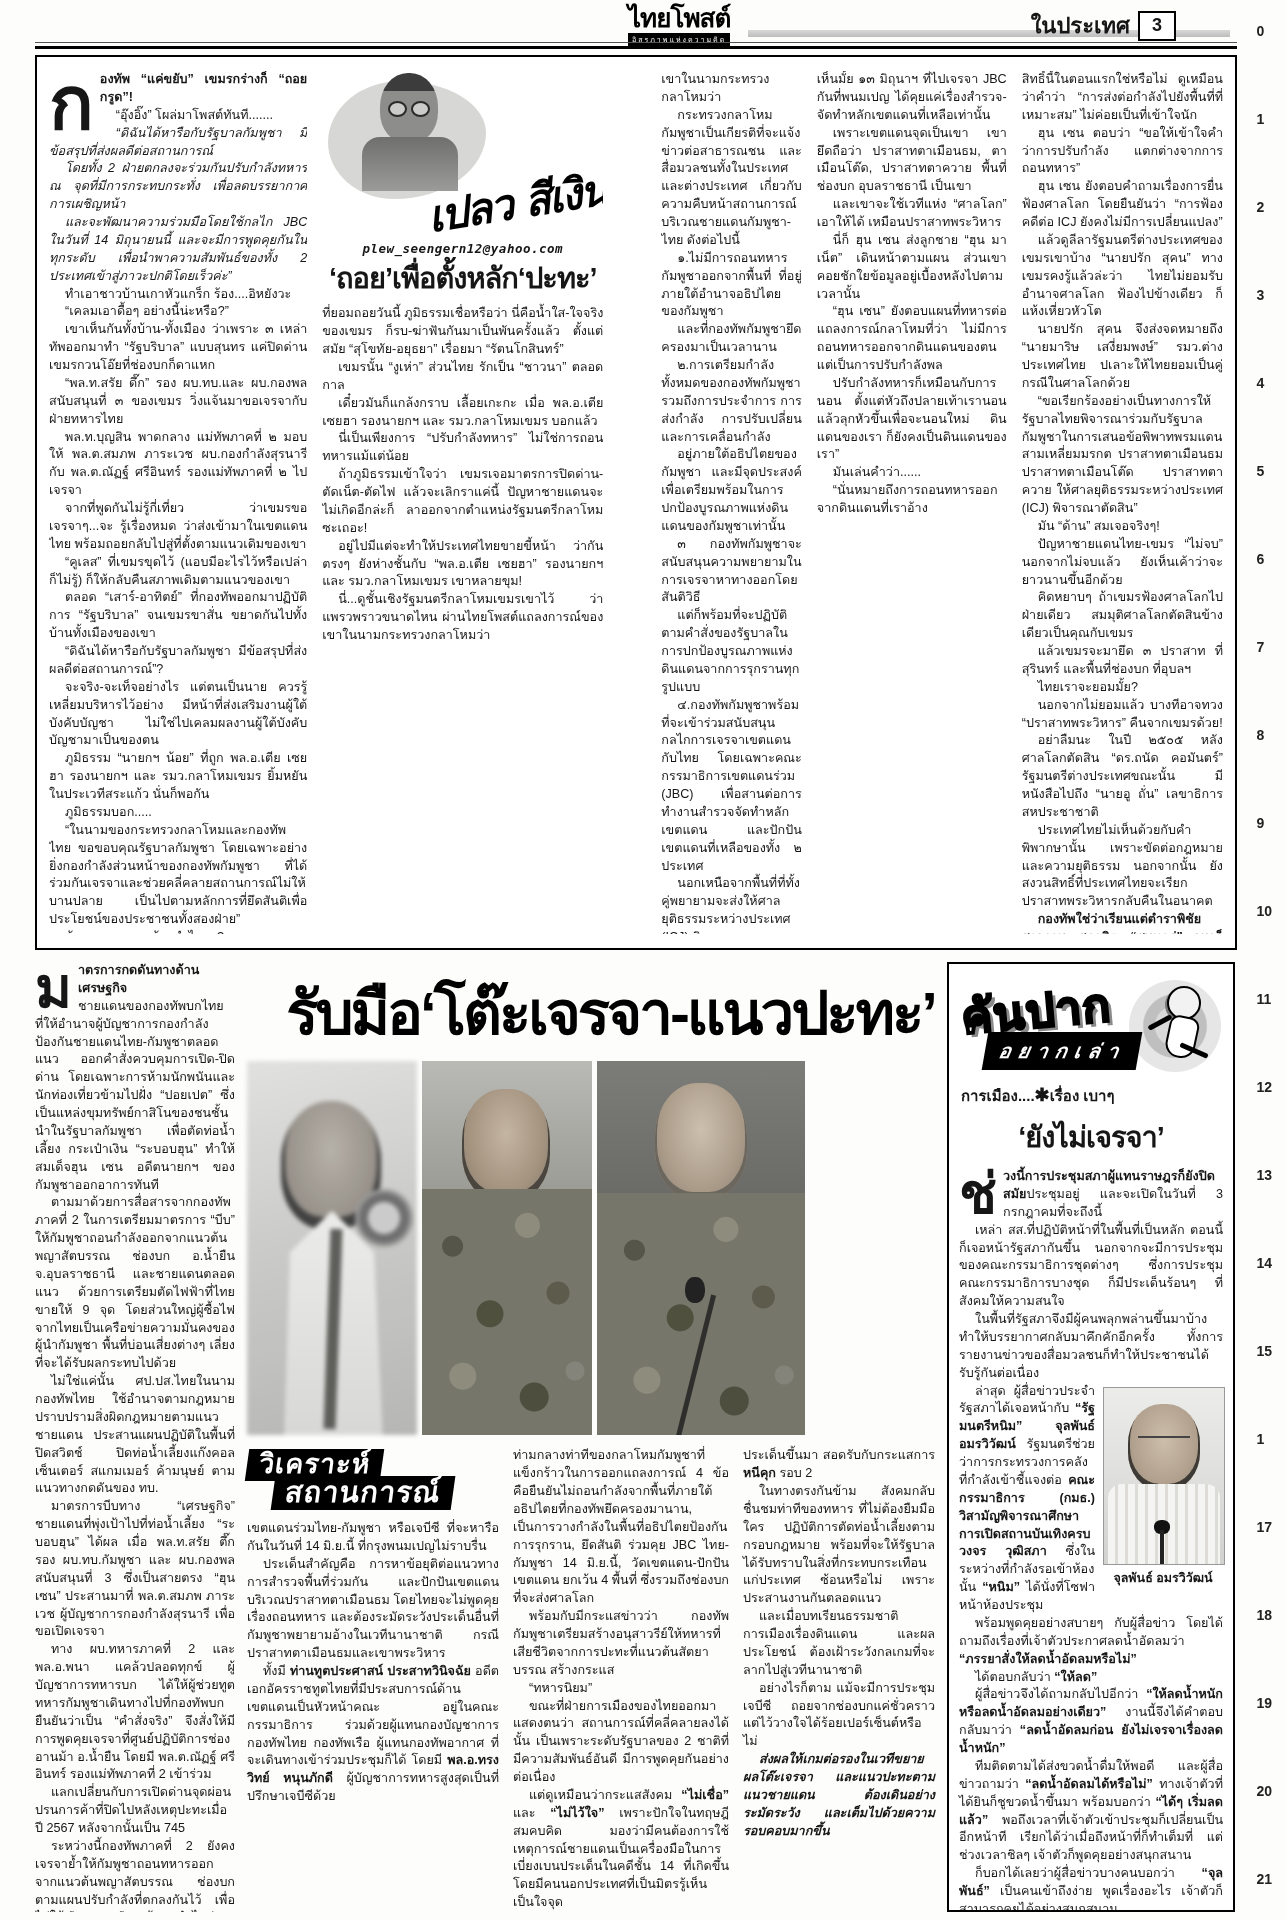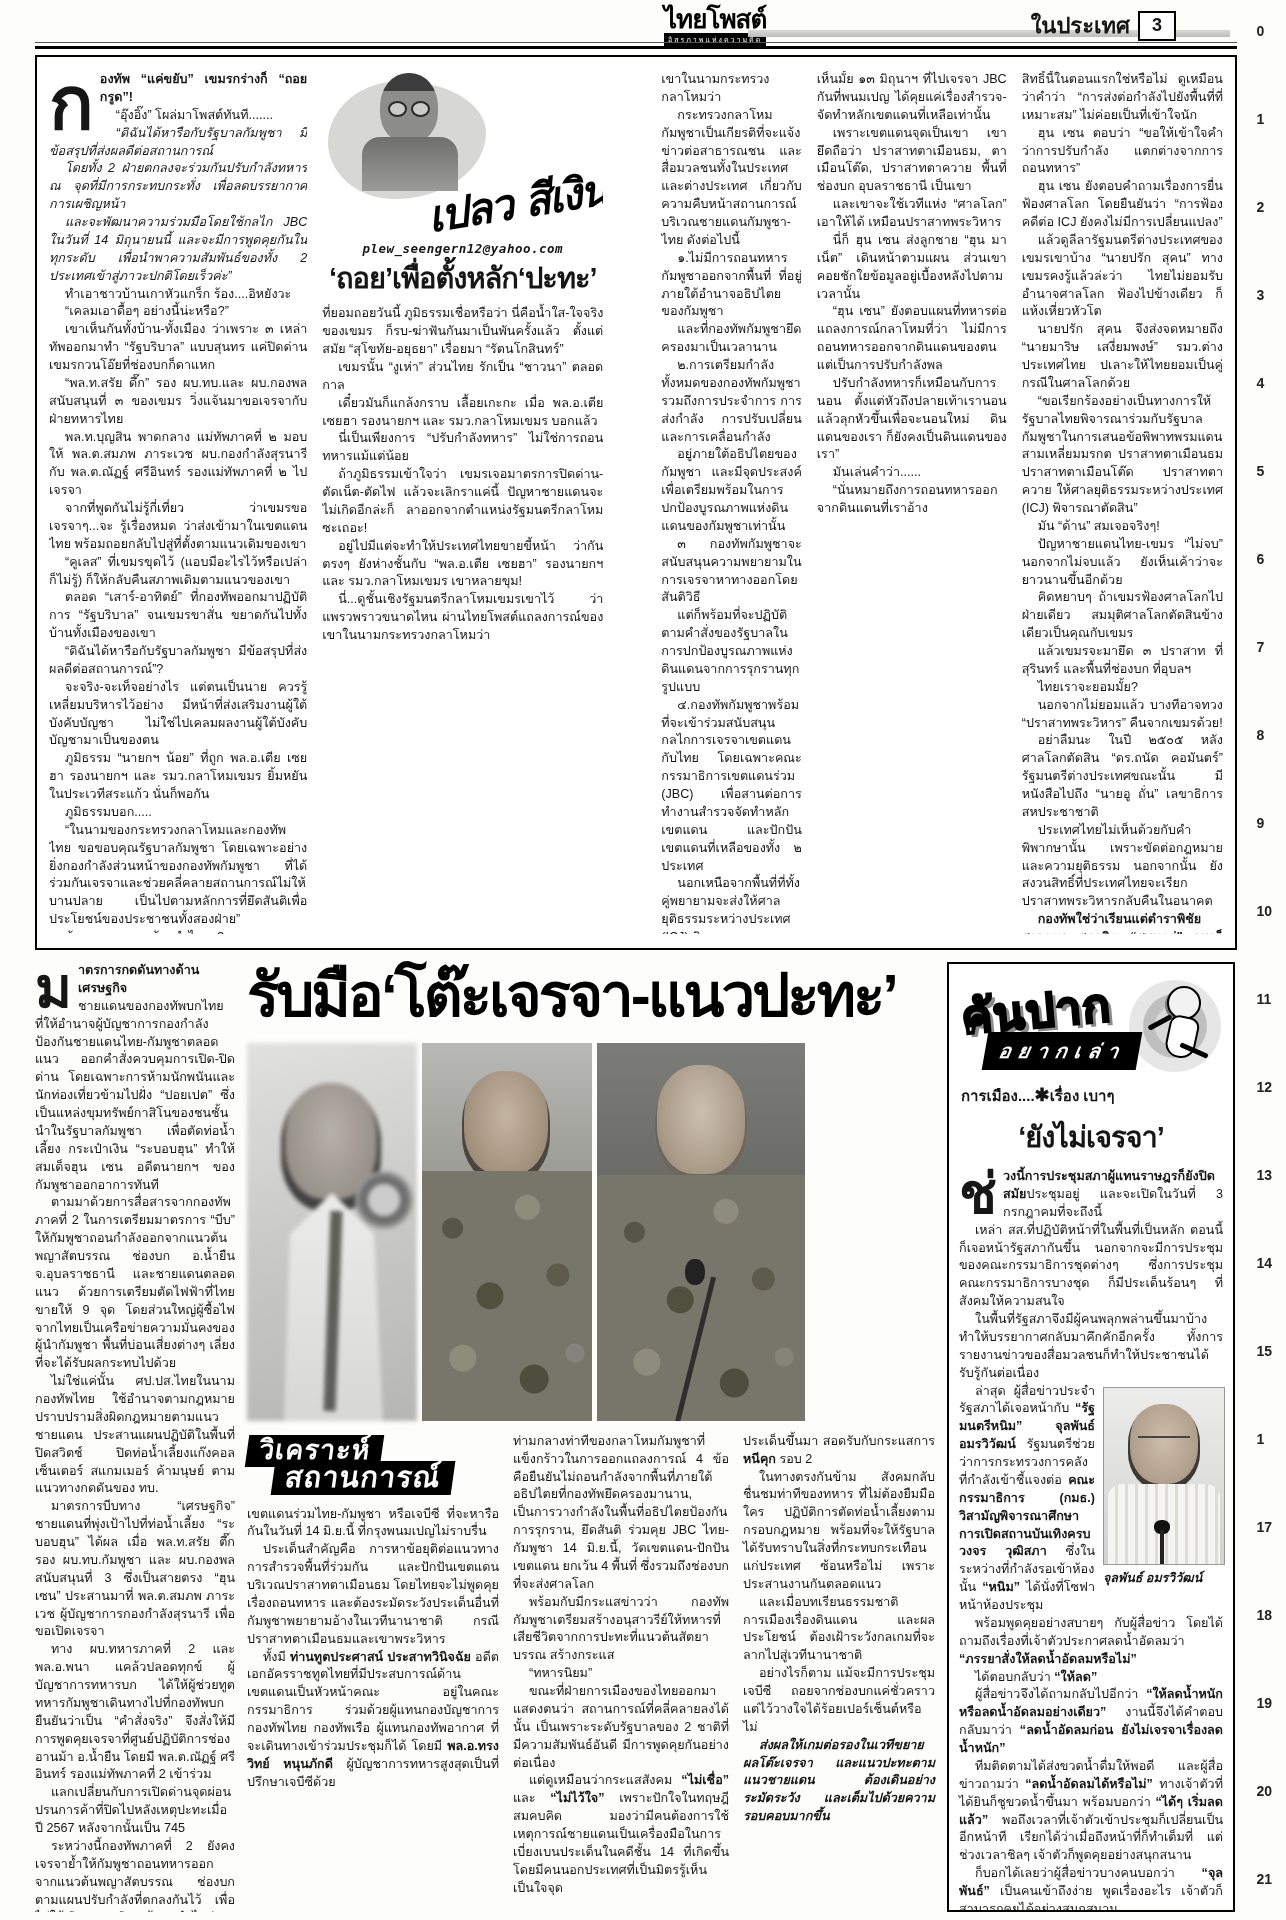--- a/index.html
+++ b/index.html
@@ -2,21 +2,21 @@
 <html><head>
 <meta charset="utf-8">
 <style>
   html,body{margin:0;padding:0;}
   body{
     width:1286px;height:1920px;position:relative;background:#fdfdfb;overflow:hidden;
     font-family:"Liberation Sans",sans-serif;color:#161616;
     -webkit-font-smoothing:antialiased;
   }
   
-  .masthead{position:absolute;left:664px;top:6px;}
+  .masthead{position:absolute;left:628px;top:6px;font-family:Liberation Serif, serif;}
   .masthead .mh-title{font-weight:900;font-size:26px;letter-spacing:-1px;color:#000;line-height:1;}
   .masthead .mh-tagbar{background:#000;color:#fff;font-size:7px;text-align:center;padding:1px 4px;margin-top:1px;letter-spacing:2px;}
   .hdr-grayline{position:absolute;left:748px;right:56px;top:30px;height:7px;background:linear-gradient(#d8d8d8,#bdbdbd);}
   .section-label{position:absolute;right:110px;top:8px;display:flex;align-items:center;gap:8px;}
   .section-label .sec-name{font-weight:bold;font-size:22px;}
   .section-label .sec-page{border:2px solid #000;min-width:26px;height:26px;display:flex;align-items:center;justify-content:center;font-weight:bold;font-size:18px;padding:0 4px;background:#fff;}
   .hdr-rule{position:absolute;left:35px;right:49px;top:42px;border-top:1px solid #555;border-bottom:3px solid #000;height:3px;}
 
   
   .ruler{position:absolute;right:14px;top:24px;height:1862px;display:flex;flex-direction:column;justify-content:space-between;}
@@ -52,21 +52,21 @@
   .cartoon .body{position:absolute;left:40px;top:66px;width:96px;height:54px;background:linear-gradient(180deg,#6f6f6d,#9b9b99);border-radius:18px 18px 0 0;}
   .cartoon .signature{position:absolute;right:-4px;bottom:2px;font-family:"DejaVu Serif",serif;font-style:italic;font-weight:bold;font-size:43px;letter-spacing:-2px;transform:rotate(-9deg);color:#000;white-space:nowrap;}
   .email{font-family:"DejaVu Sans Mono",monospace;font-weight:bold;font-size:12.5px;text-align:center;margin:2px 0 6px 0;letter-spacing:.5px;font-style:italic;}
   .lead-headline{font-size:29px;font-weight:900;letter-spacing:-1px;text-align:center;line-height:1.15;margin:6px 0 10px 0;}
 
   
   .sec2{position:absolute;left:35px;top:962px;width:1202px;height:950px;display:flex;gap:12px;}
   .s2-left{width:200px;overflow:hidden;}
   .s2-main{width:688px;display:flex;flex-direction:column;}
   .big-headline{font-weight:900;font-size:60px;line-height:1.08;letter-spacing:-3px;color:#000;white-space:nowrap;}
-  .big-headline.l2{margin-top:2px;}
+  .big-headline.l2{margin-top:20px;text-align:right;}
   .photo-row{display:flex;gap:5px;margin-top:14px;height:378px;}
   .photo{position:relative;overflow:hidden;}
   .photo .head{position:absolute;}
   .ph1{width:170px;background:linear-gradient(165deg,#e6e6e4 0%,#cfcfcd 45%,#b9b9b7 100%);filter:blur(2px) contrast(.95);}
   .ph1 .head{left:34px;top:40px;width:100px;height:128px;background:radial-gradient(ellipse at 50% 38%,#b9b3ab 0%,#9a948c 60%,#7f7a74 100%);border-radius:48% 48% 42% 42%;box-shadow:0 -8px 0 4px #3f3f3f inset;}
   .ph1 .shirt{position:absolute;left:10px;top:150px;width:150px;height:230px;background:linear-gradient(180deg,#f1f1ef,#dcdcda);clip-path:polygon(18% 100%,22% 18%,50% 0,78% 18%,84% 100%);}
   .ph1 .tie{position:absolute;left:80px;top:168px;width:12px;height:200px;background:#5c5c58;transform:rotate(2deg);}
   .ph1 .emblem{position:absolute;right:4px;top:128px;width:58px;height:58px;border-radius:50%;background:radial-gradient(circle,#cfcfcf 0 38%,#6e6e6e 40% 60%,#9a9a9a 62% 100%);}
   .ph2{width:170px;background:linear-gradient(180deg,#b9b9b5 0%,#8b8b85 55%,#6f6f69 100%);}
   .ph2 .head{left:40px;top:28px;width:88px;height:112px;background:radial-gradient(ellipse at 50% 40%,#c4b4a2 0%,#a3937f 60%,#83766a 100%);border-radius:46% 46% 42% 42%;box-shadow:0 -6px 0 2px #4a463f inset;}
@@ -98,21 +98,21 @@
   .kp-tagline{font-size:15px;font-weight:bold;margin:2px 0 6px 2px;}
   .kp-tagline .star{font-size:18px;}
   .kp-headline{font-size:29px;font-weight:900;text-align:center;letter-spacing:-1px;margin:4px 0 8px 0;}
   .kp-photo-wrap{float:right;width:120px;margin:4px 0 4px 8px;}
   .kp-photo{position:relative;width:120px;height:176px;background:linear-gradient(180deg,#ececea,#d2d2d0);overflow:hidden;border:1px solid #999;}
   .kp-photo .head{position:absolute;left:24px;top:16px;width:72px;height:86px;background:radial-gradient(ellipse at 50% 42%,#cdbdab 0%,#b0a08d 62%,#8f8272 100%);border-radius:46% 46% 44% 44%;box-shadow:0 -4px 0 2px #3d3a36 inset;}
   .kp-photo .glasses{position:absolute;left:34px;top:48px;width:52px;height:12px;border-top:2px solid #444;}
   .kp-photo .shirt{position:absolute;left:4px;top:96px;width:112px;height:80px;background:repeating-linear-gradient(90deg,#f4f4f2 0 7px,#dddbd6 7px 10px);border-radius:14px 14px 0 0;}
   .kp-photo .mic{position:absolute;left:56px;top:142px;width:4px;height:40px;background:#222;}
   .kp-photo .michead{position:absolute;left:50px;top:132px;width:16px;height:14px;border-radius:45%;background:#111;}
-  .kp-caption{font-size:12.5px;font-weight:bold;font-style:italic;text-align:left;margin-top:3px;}
+  .kp-caption{font-size:12.5px;font-weight:bold;text-align:center;margin-top:3px;}
 </style>
 </head>
 <body>
 
 <div class="masthead">
   <div class="mh-title">ไทยโพสต์</div>
   <div class="mh-tagbar">อิสรภาพแห่งความคิด</div>
 </div>
 <div class="hdr-grayline"></div>
 <div class="section-label">

